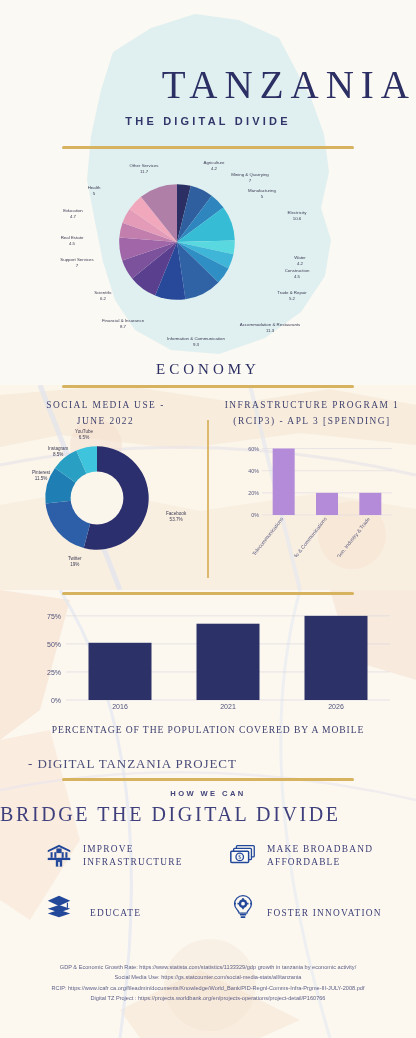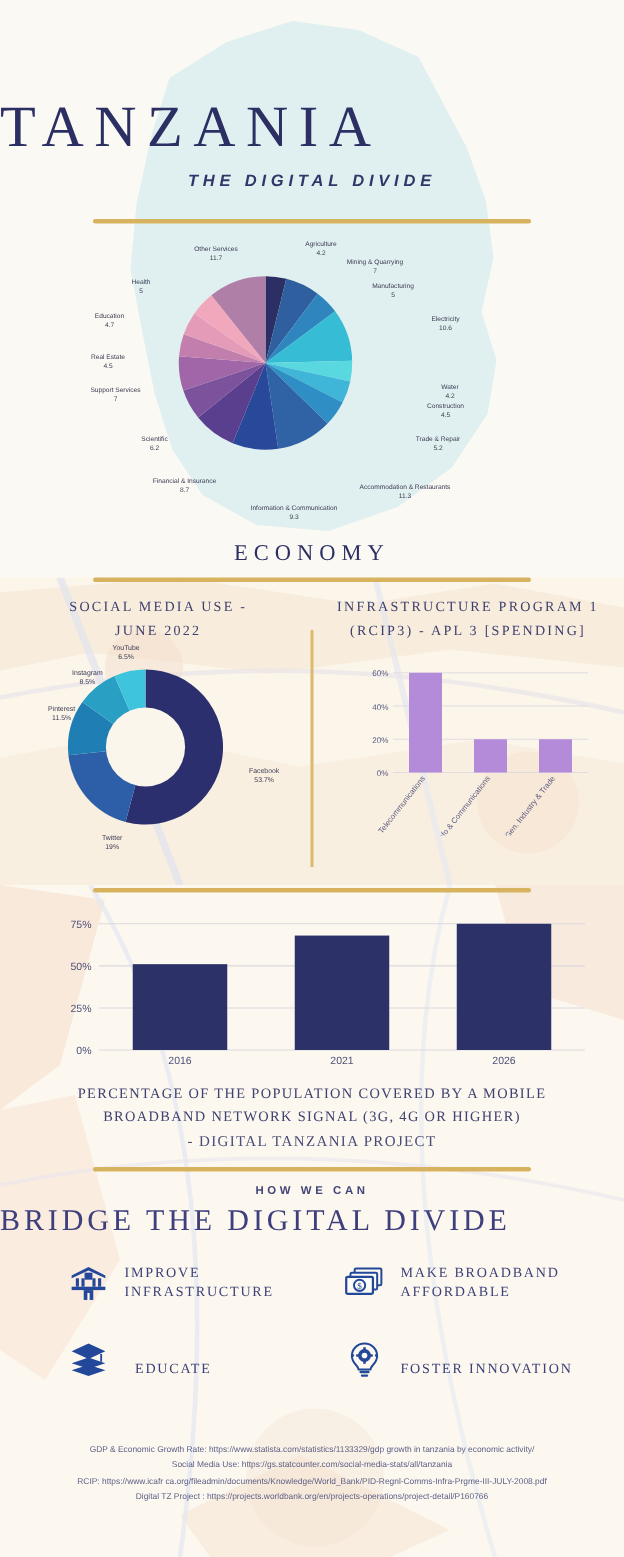--- a/index.html
+++ b/index.html
@@ -14,27 +14,27 @@
   
   .sec-top{
     position:absolute;left:0;top:0;width:416px;height:385px;
     background:#fbf9f3;overflow:hidden;
   }
   .tz-map{
     position:absolute;left:50%;top:-6px;transform:translateX(-50%);
     width:330px;height:395px;
   }
   .hdr-title{
-    position:absolute;left:0;top:62px;width:416px;text-align:left;
+    position:absolute;left:0;top:62px;width:416px;text-align:right;
     font-family:"Liberation Serif", serif;
     font-size:39px;letter-spacing:7px;color:#2c2f63;font-weight:400;
   }
   .hdr-sub{
     position:absolute;left:0;top:115px;width:416px;text-align:center;
-    font-size:11px;letter-spacing:3.2px;color:#32356a;font-weight:700;font-style:italic;
+    font-size:11px;letter-spacing:3.2px;color:#32356a;font-weight:700;
   }
   .rule-gold{
     position:absolute;height:2.5px;background:#d8b35f;border-radius:2px;
   }
   .rule1{left:62px;top:146px;width:292px;}
   .economy{
     position:absolute;left:0;top:361px;width:416px;text-align:center;
     font-family:"Liberation Serif", serif;
     font-size:15px;letter-spacing:4px;color:#2c2f63;
   }
@@ -81,23 +81,23 @@
   }
   .rule3{left:62px;top:592px;width:292px;z-index:6;}
   .barn{position:absolute;left:20px;top:600px;width:380px;height:120px;}
 
   .cap-main{
     position:absolute;left:28px;top:723px;width:360px;text-align:center;
     font-family:Liberation Serif, serif;
     font-size:9.6px;letter-spacing:.9px;color:#3f4170;line-height:1.55;
   }
   .cap-sub{
-    position:absolute;left:28px;top:756px;width:360px;text-align:center;
+    position:absolute;left:28px;top:756px;width:360px;text-align:left;
     font-family:"Liberation Serif", serif;
-    font-size:10px;letter-spacing:.9px;color:#4a4c78;
+    font-size:13px;letter-spacing:.9px;color:#4a4c78;
   }
   .rule4{left:62px;top:778px;width:292px;z-index:6;}
   .howwe{
     position:absolute;left:0;top:789px;width:416px;text-align:center;
     font-size:7.6px;letter-spacing:2.4px;font-weight:700;color:#43457a;
   }
   .bridge{
     position:absolute;left:0;top:803px;width:416px;text-align:left;
     font-family:Liberation Serif, serif;
     font-size:20px;letter-spacing:2.6px;color:#3e3f7c;
@@ -312,21 +312,20 @@
       <rect x="68.5" y="42.78048780487805" width="63" height="57.21951219512195" fill="#2c3168"></rect>
       <text x="100" y="109" font-size="7" fill="#4f5179" text-anchor="middle" font-family="Liberation Sans, sans-serif">2016</text>
       <rect x="176.5" y="23.707317073170742" width="63" height="76.29268292682926" fill="#2c3168"></rect>
       <text x="208" y="109" font-size="7" fill="#4f5179" text-anchor="middle" font-family="Liberation Sans, sans-serif">2021</text>
       <rect x="284.5" y="15.853658536585357" width="63" height="84.14634146341464" fill="#2c3168"></rect>
       <text x="316" y="109" font-size="7" fill="#4f5179" text-anchor="middle" font-family="Liberation Sans, sans-serif">2026</text>
     </svg>
 
   <div class="cap-main">
     <span>PERCENTAGE OF THE POPULATION COVERED BY A MOBILE</span><br>
-    <span>BROADBAND NETWORK SIGNAL (3G, 4G OR HIGHER)</span>
   </div>
   <div class="cap-sub">- DIGITAL TANZANIA PROJECT</div>
 
   <div class="rule-gold rule4"></div>
   <div class="howwe">HOW WE CAN</div>
   <div class="bridge">BRIDGE THE DIGITAL DIVIDE</div>
 
   <div class="feats">
 
     <div class="feat f0">

